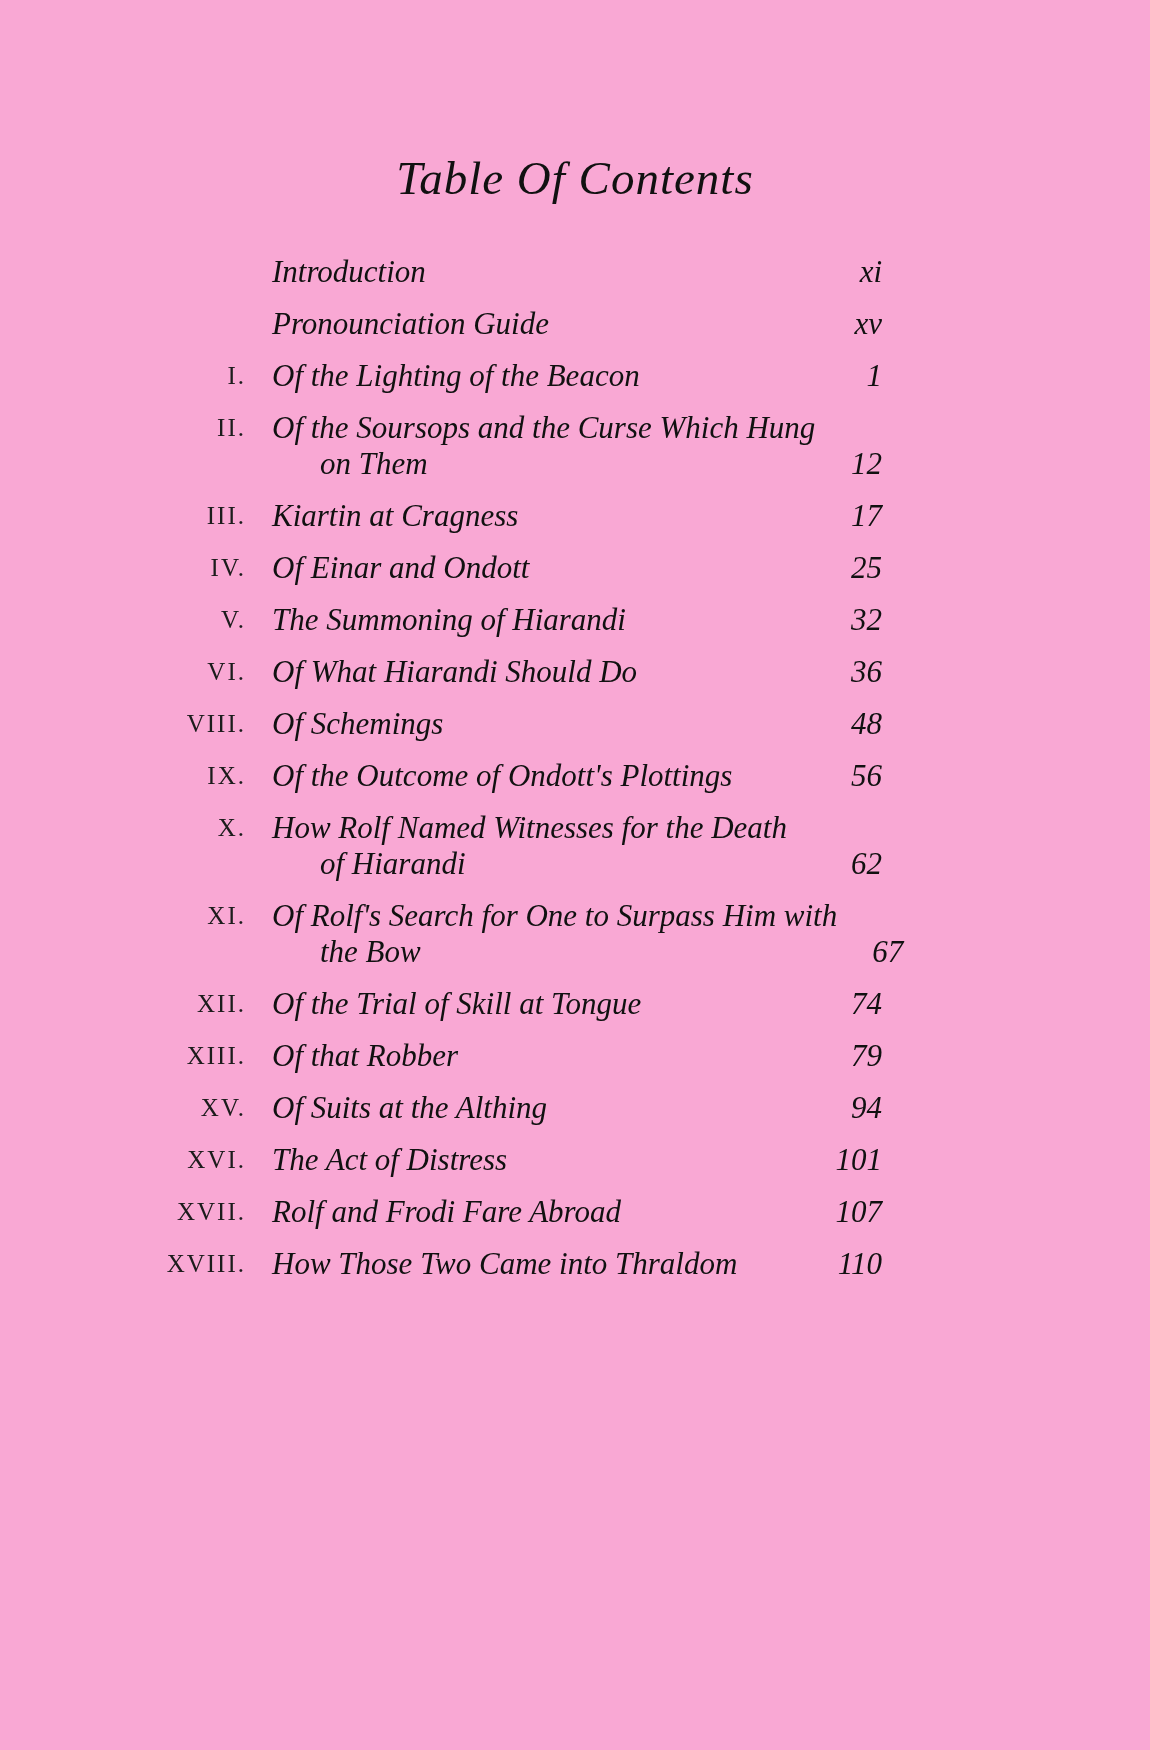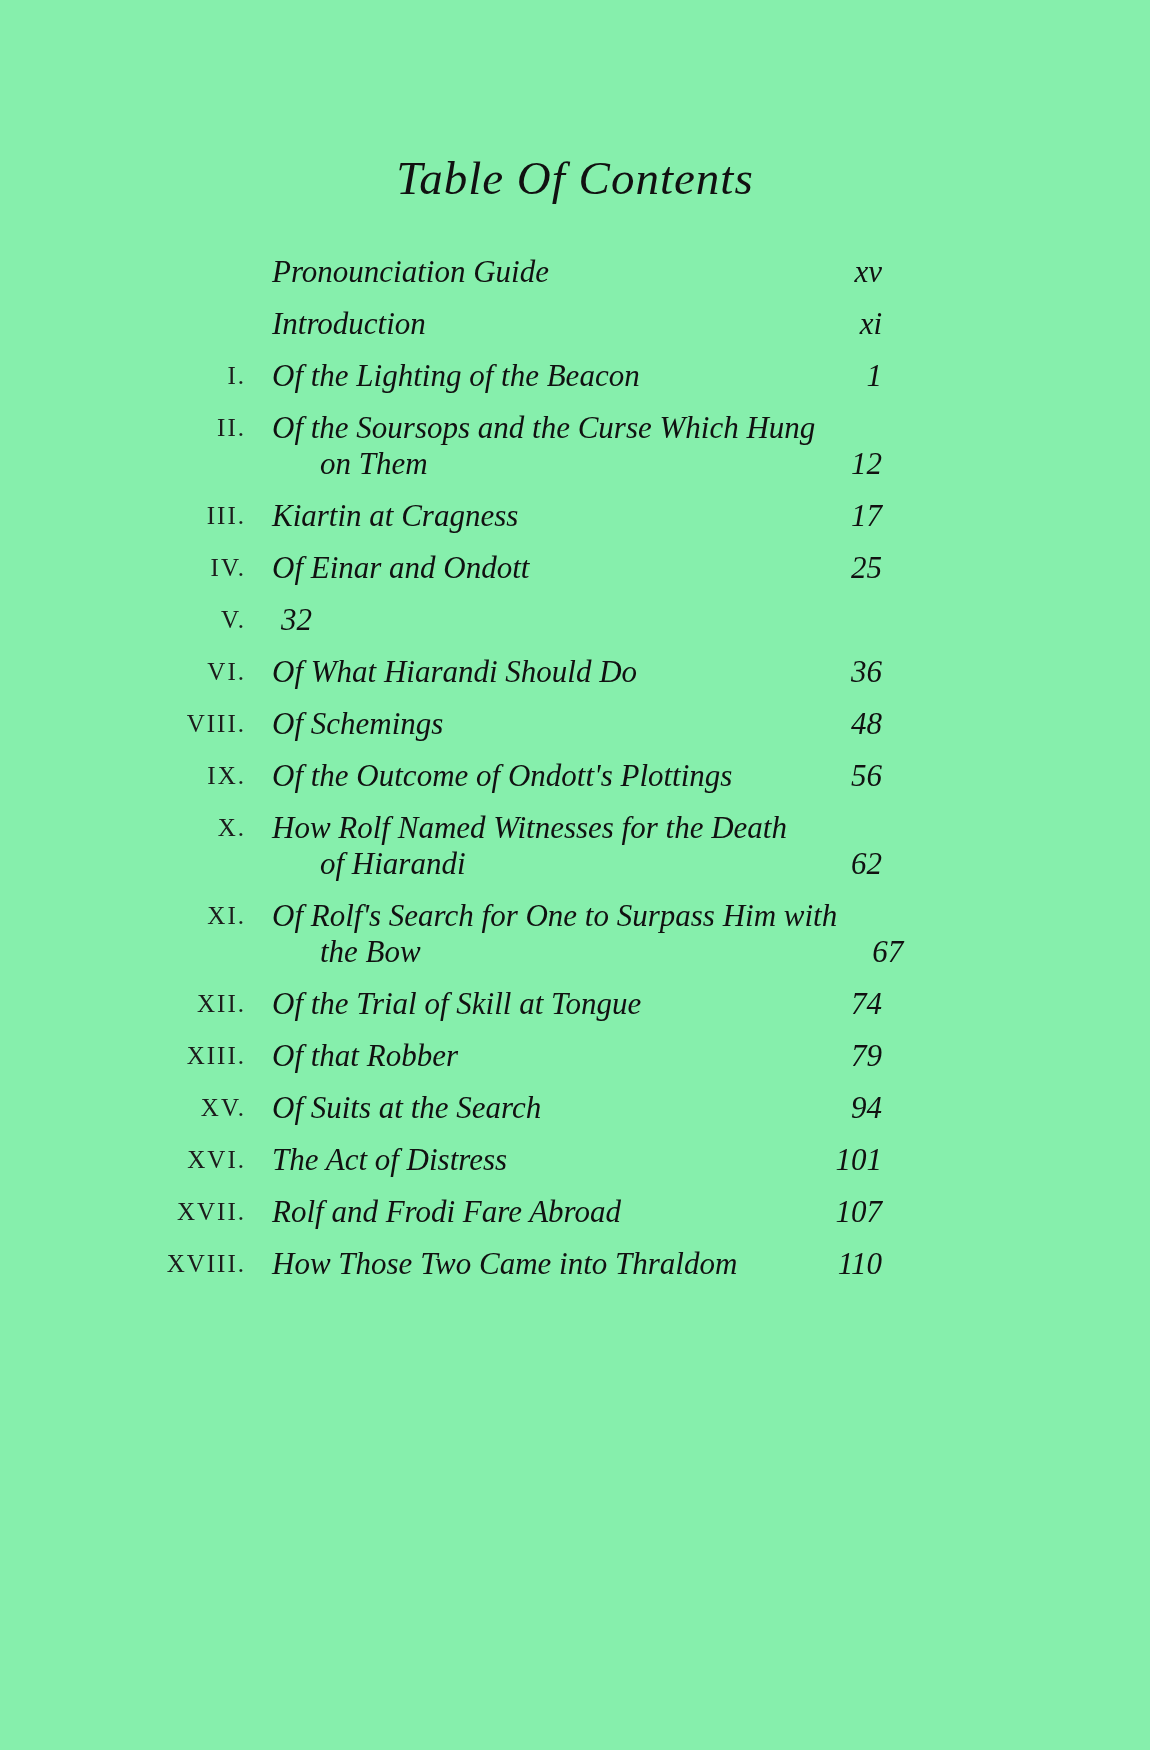--- a/index.html
+++ b/index.html
@@ -4,21 +4,21 @@
 <style>
   html, body {
     margin: 0;
     padding: 0;
     background: #ffffff;
   }
   .page {
     position: relative;
     width: 1150px;
     height: 1750px;
-    background: #86efac;
+    background: #f9a8d4;
     color: #111111;
     font-family: "Liberation Serif", serif;
     overflow: hidden;
     box-sizing: border-box;
     padding-top: 150px;
   }
   .doc-title {
     text-align: center;
     font-style: italic;
     font-weight: normal;
@@ -67,33 +67,33 @@
 </head>
 <body>
 
 <div class="page">
   <h1 class="doc-title">Table Of Contents</h1>
 
   <div class="toc">
   <div class="toc-row">
     <span class="num"></span>
     <span class="title">
+      <span class="l1">Introduction</span>
+      <span class="l2"></span>
+    </span>
+    <span class="pg">xi</span>
+  </div>
+
+  <div class="toc-row">
+    <span class="num"></span>
+    <span class="title">
       <span class="l1">Pronounciation Guide</span>
       <span class="l2"></span>
     </span>
     <span class="pg">xv</span>
-  </div>
-
-  <div class="toc-row">
-    <span class="num"></span>
-    <span class="title">
-      <span class="l1">Introduction</span>
-      <span class="l2"></span>
-    </span>
-    <span class="pg">xi</span>
   </div>
 
   <div class="toc-row">
     <span class="num">I.</span>
     <span class="title">
       <span class="l1">Of the Lighting of the Beacon</span>
       <span class="l2"></span>
     </span>
     <span class="pg">1</span>
   </div>
@@ -120,20 +120,24 @@
     <span class="num">IV.</span>
     <span class="title">
       <span class="l1">Of Einar and Ondott</span>
       <span class="l2"></span>
     </span>
     <span class="pg">25</span>
   </div>
 
   <div class="toc-row">
     <span class="num">V.</span>
+    <span class="title">
+      <span class="l1">The Summoning of Hiarandi</span>
+      <span class="l2"></span>
+    </span>
     <span class="pg">32</span>
   </div>
 
   <div class="toc-row">
     <span class="num">VI.</span>
     <span class="title">
       <span class="l1">Of What Hiarandi Should Do</span>
       <span class="l2"></span>
     </span>
     <span class="pg">36</span>
@@ -191,21 +195,21 @@
       <span class="l1">Of that Robber</span>
       <span class="l2"></span>
     </span>
     <span class="pg">79</span>
   </div>
 
 
   <div class="toc-row">
     <span class="num">XV.</span>
     <span class="title">
-      <span class="l1">Of Suits at the Search</span>
+      <span class="l1">Of Suits at the Althing</span>
       <span class="l2"></span>
     </span>
     <span class="pg">94</span>
   </div>
 
   <div class="toc-row">
     <span class="num">XVI.</span>
     <span class="title">
       <span class="l1">The Act of Distress</span>
       <span class="l2"></span>

